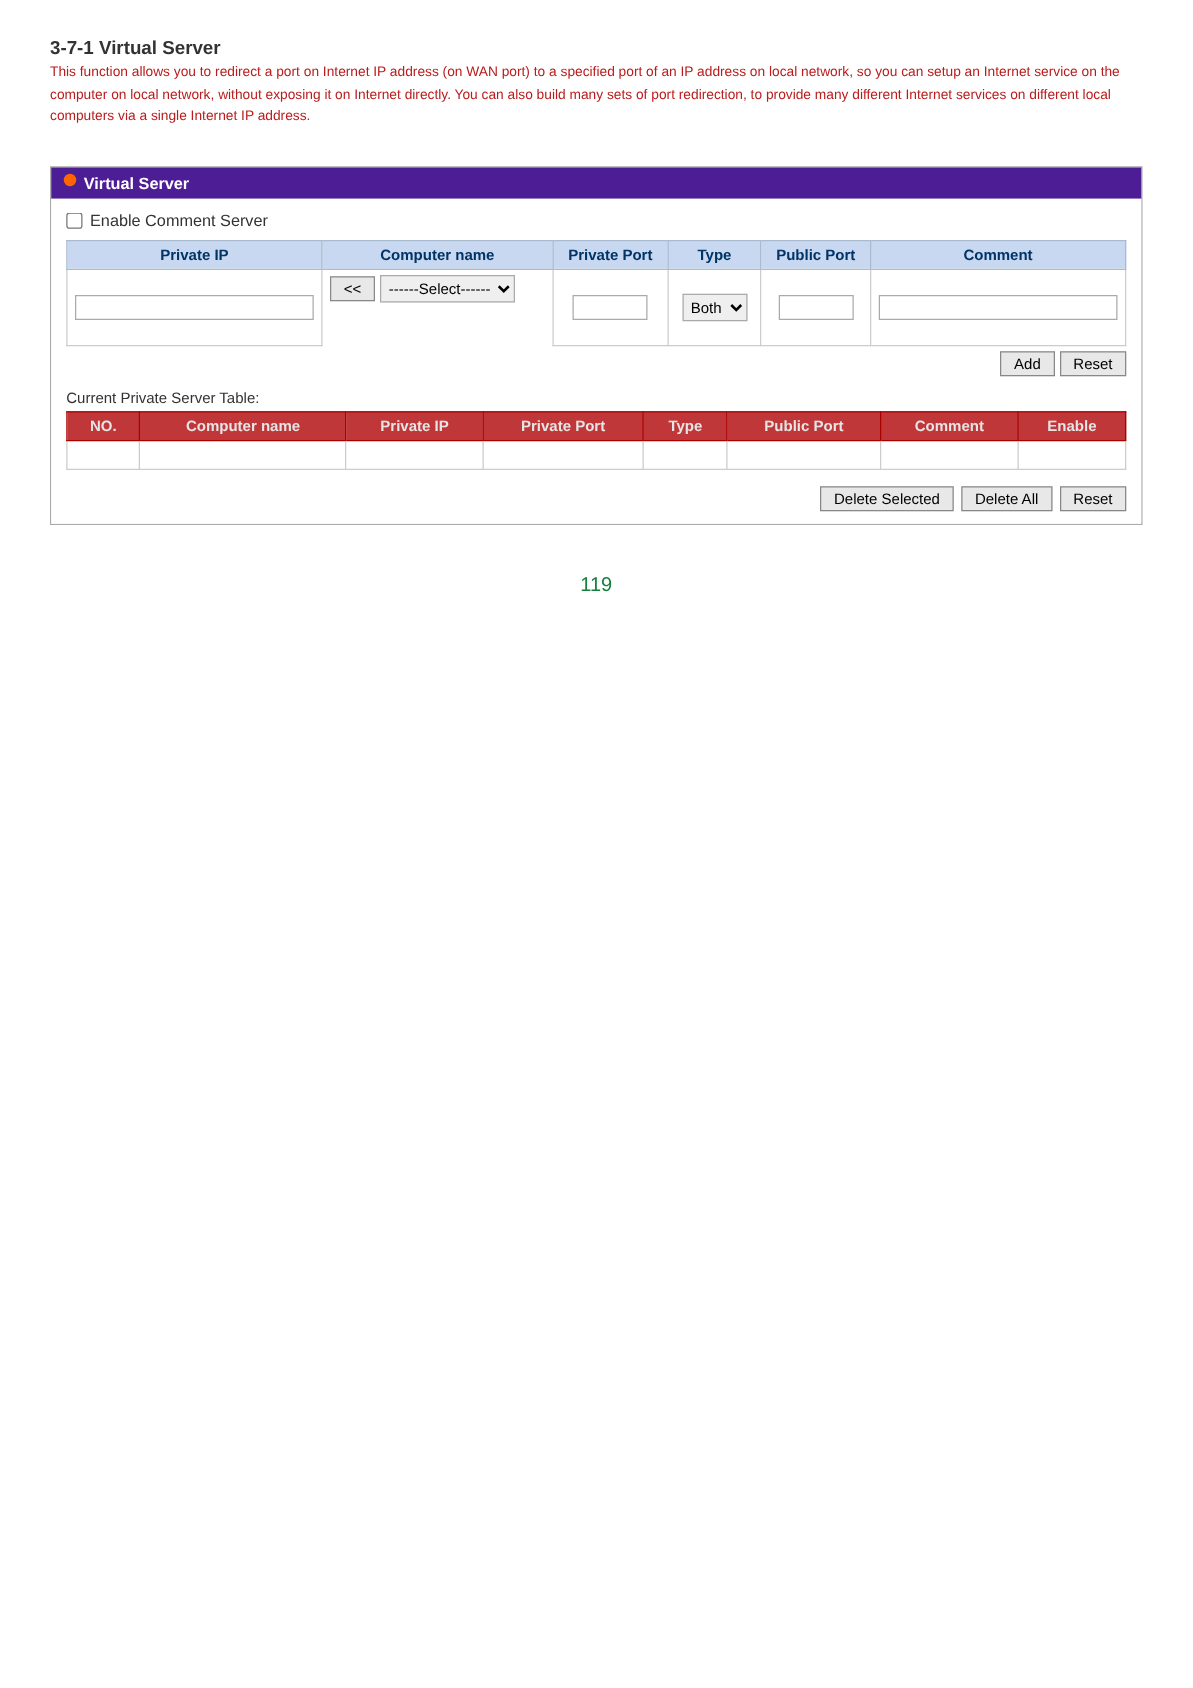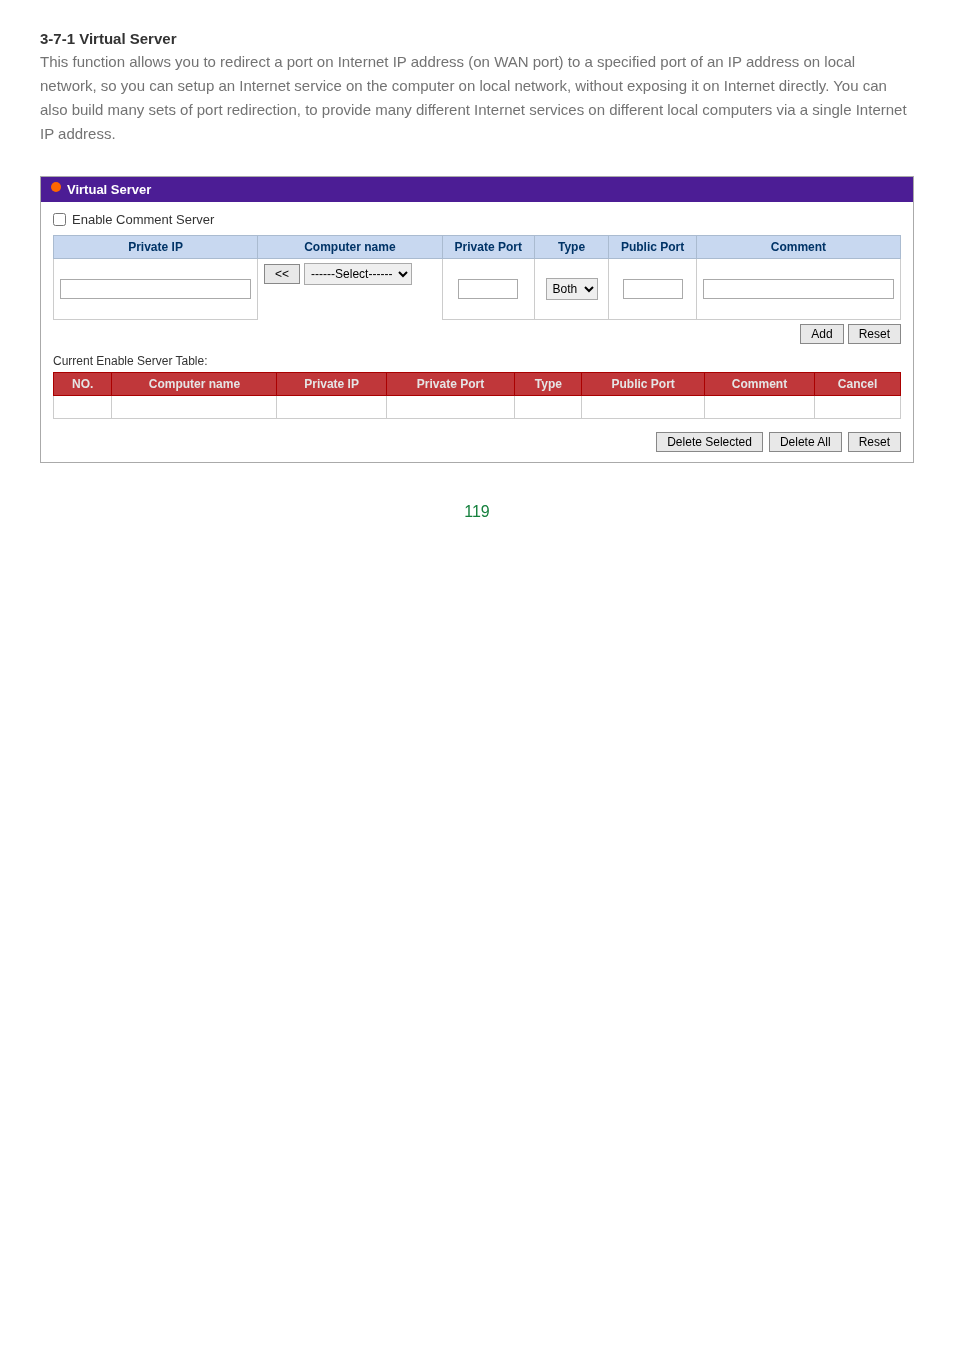--- a/index.html
+++ b/index.html
@@ -13,24 +13,24 @@
       min-height: 1350px;
     }
 
     .page-title {
       font-size: 15px;
       font-weight: bold;
       margin-bottom: 3px;
     }
 
     .description {
-      font-size: 15px;
+      font-size: 11px;
       line-height: 1.6;
       margin-bottom: 30px;
-      color: #737373;
+      color: #b91c1c;
     }
 
     .panel {
       border: 1px solid #aaa;
       background: #f5f5f5;
       padding: 0;
       width: 100%;
     }
 
     .panel-header {
@@ -235,33 +235,33 @@
           </td>
         </tr>
       </tbody>
     </table>
 
     <div class="add-reset-row">
       <button class="btn">Add</button>
       <button class="btn">Reset</button>
     </div>
 
-    <div class="section-label">Current Enable Server Table:</div>
+    <div class="section-label">Current Private Server Table:</div>
 
     <table class="current-table">
       <thead>
         <tr>
           <th>NO.</th>
           <th>Computer name</th>
           <th>Private IP</th>
           <th>Private Port</th>
           <th>Type</th>
           <th>Public Port</th>
           <th>Comment</th>
-          <th>Cancel</th>
+          <th>Enable</th>
         </tr>
       </thead>
       <tbody>
         <tr>
           <td>&nbsp;</td>
           <td>&nbsp;</td>
           <td>&nbsp;</td>
           <td>&nbsp;</td>
           <td>&nbsp;</td>
           <td>&nbsp;</td>

